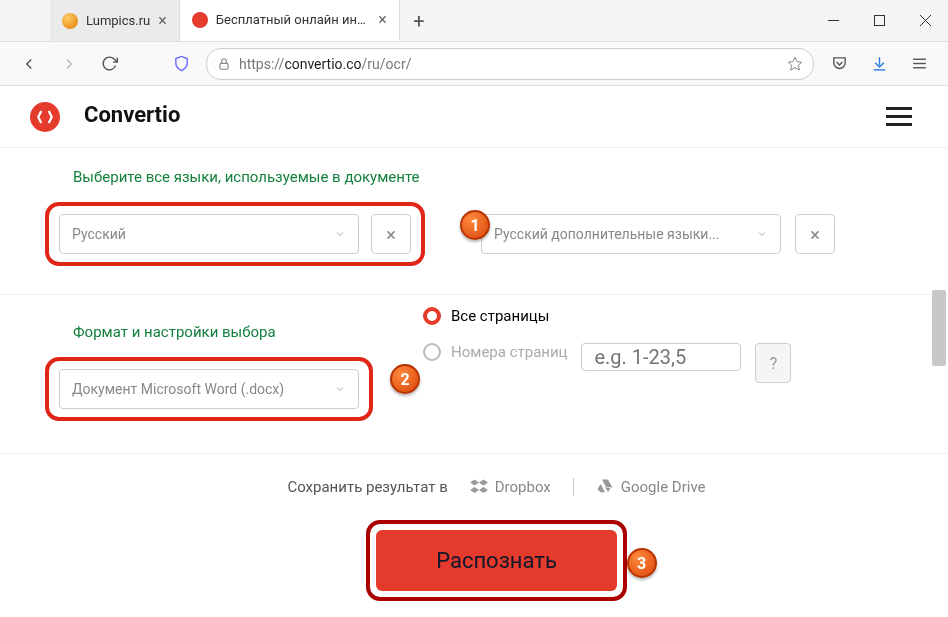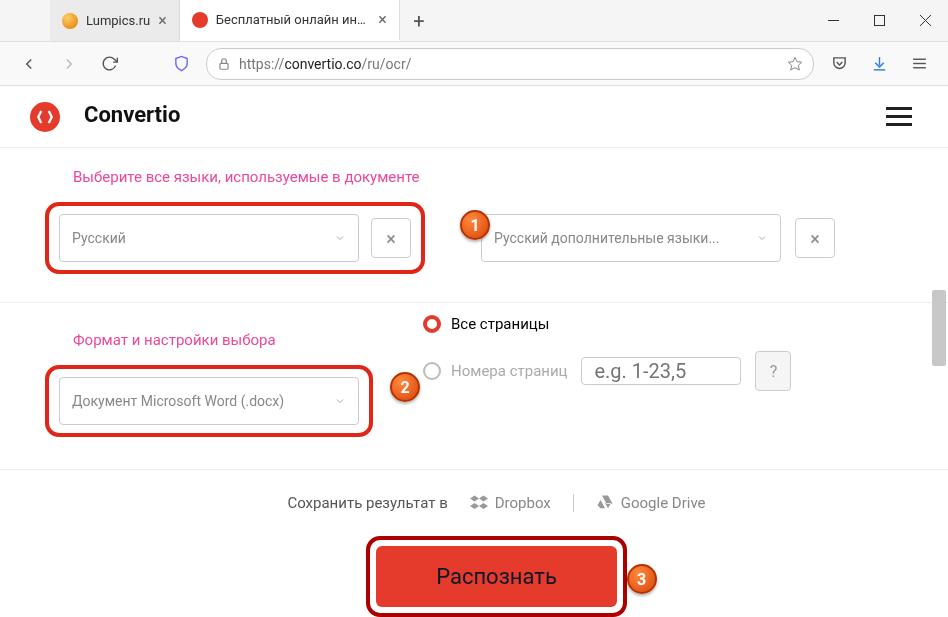--- a/index.html
+++ b/index.html
@@ -22,35 +22,35 @@
 .url-box{flex:1;height:32px;border:1px solid #ccc;border-radius:15px;display:flex;align-items:center;padding:0 10px;gap:8px;background:#fff}
 .url-text{font-size:14px;color:#777;flex:1}
 .url-text .dark{color:#222}
 .site-header{height:62px;display:flex;align-items:center;justify-content:space-between;padding:0 30px;border-bottom:1px solid #eee}
 .logo{display:flex;align-items:flex-start;gap:24px;font-size:22px;font-weight:700;color:#111}
 .logo-icon{width:30px;height:30px;border-radius:50%;background:#e43b2c;display:flex;align-items:center;justify-content:center}
 .logo-icon svg{width:18px;height:18px}
 .hamburger{display:flex;flex-direction:column;gap:5px;cursor:pointer;padding:6px}
 .hamburger span{width:26px;height:3px;background:#222}
 .content{padding:0 0 0 45px;position:relative}
-.section-label{font-size:15px;color:#ec4899;margin:20px 0 16px 28px}
+.section-label{font-size:15px;color:#15803d;margin:20px 0 16px 28px}
 .row1{display:flex;align-items:center;gap:14px;position:relative}
 .hl-box{border:4px solid #e02619;border-radius:14px;padding:8px 10px;display:flex;align-items:center;gap:12px}
-.dropdown{height:48px;border:1px solid #ccc;border-radius:4px;display:flex;align-items:center;padding:16px 12px;background:#fff;cursor:pointer;gap:0}
+.dropdown{height:40px;border:1px solid #ccc;border-radius:4px;display:flex;align-items:center;padding:16px 12px;background:#fff;cursor:pointer;gap:0}
 .dropdown .txt{color:#888;font-size:14px;flex:1}
 .chev{color:#aaa}
 .x-btn{width:40px;height:40px;border:1px solid #ccc;border-radius:4px;display:flex;align-items:center;justify-content:center;color:#888;font-size:18px;cursor:pointer;background:#fff}
 .badge{width:30px;height:30px;border-radius:50%;background:radial-gradient(circle at 35% 30%,#ff8a3d,#d9440b);border:2px solid #b83200;color:#fff;font-weight:700;display:flex;align-items:center;justify-content:center;font-size:16px;box-shadow:0 2px 3px rgba(0,0,0,0.3);position:absolute;z-index:5}
 .row2{display:flex;align-items:flex-start;gap:50px;margin-top:8px}
 .row2-left{position:relative}
 .row2-right{padding-top:4px}
 .radio-row{display:flex;align-items:center;gap:10px;margin-bottom:18px;font-size:15px;color:#000000}
 .radio{width:18px;height:18px;border-radius:50%;border:4px solid #e43b2c;background:#fff}
 .radio.off{border:2px solid #bbb}
-.pages-row{display:flex;align-items:center;gap:14px}
+.pages-row{display:flex;align-items:flex-start;gap:14px}
 .pages-input{width:160px;height:28px;border:1px solid #ccc;border-radius:4px;padding:0 12px;font-size:20px;color:#8b5cf6;background:#fff}
 .q-btn{width:36px;height:40px;border:1px solid #ccc;border-radius:4px;display:flex;align-items:center;justify-content:center;color:#999;background:#f5f5f5;cursor:pointer}
 .divider{height:1px;background:#eee;margin:32px -45px 0 -45px}
 .save-row{display:flex;align-items:center;justify-content:center;gap:22px;padding:24px 0;color:#555;font-size:15px}
 .save-opt{display:flex;align-items:center;gap:7px;cursor:pointer;color:#888}
 .vsep{width:1px;height:18px;background:#ccc}
 .submit-wrap{display:flex;justify-content:center;position:relative;padding-bottom:24px}
 .submit-hl{border:4px solid #a00;border-radius:14px;padding:6px}
 .submit-btn{background:#e43b2c;color:#0f172a;font-size:22px;padding:18px 60px;border:none;border-radius:6px;cursor:pointer}
 .shield-ic{color:#6a6aff}

